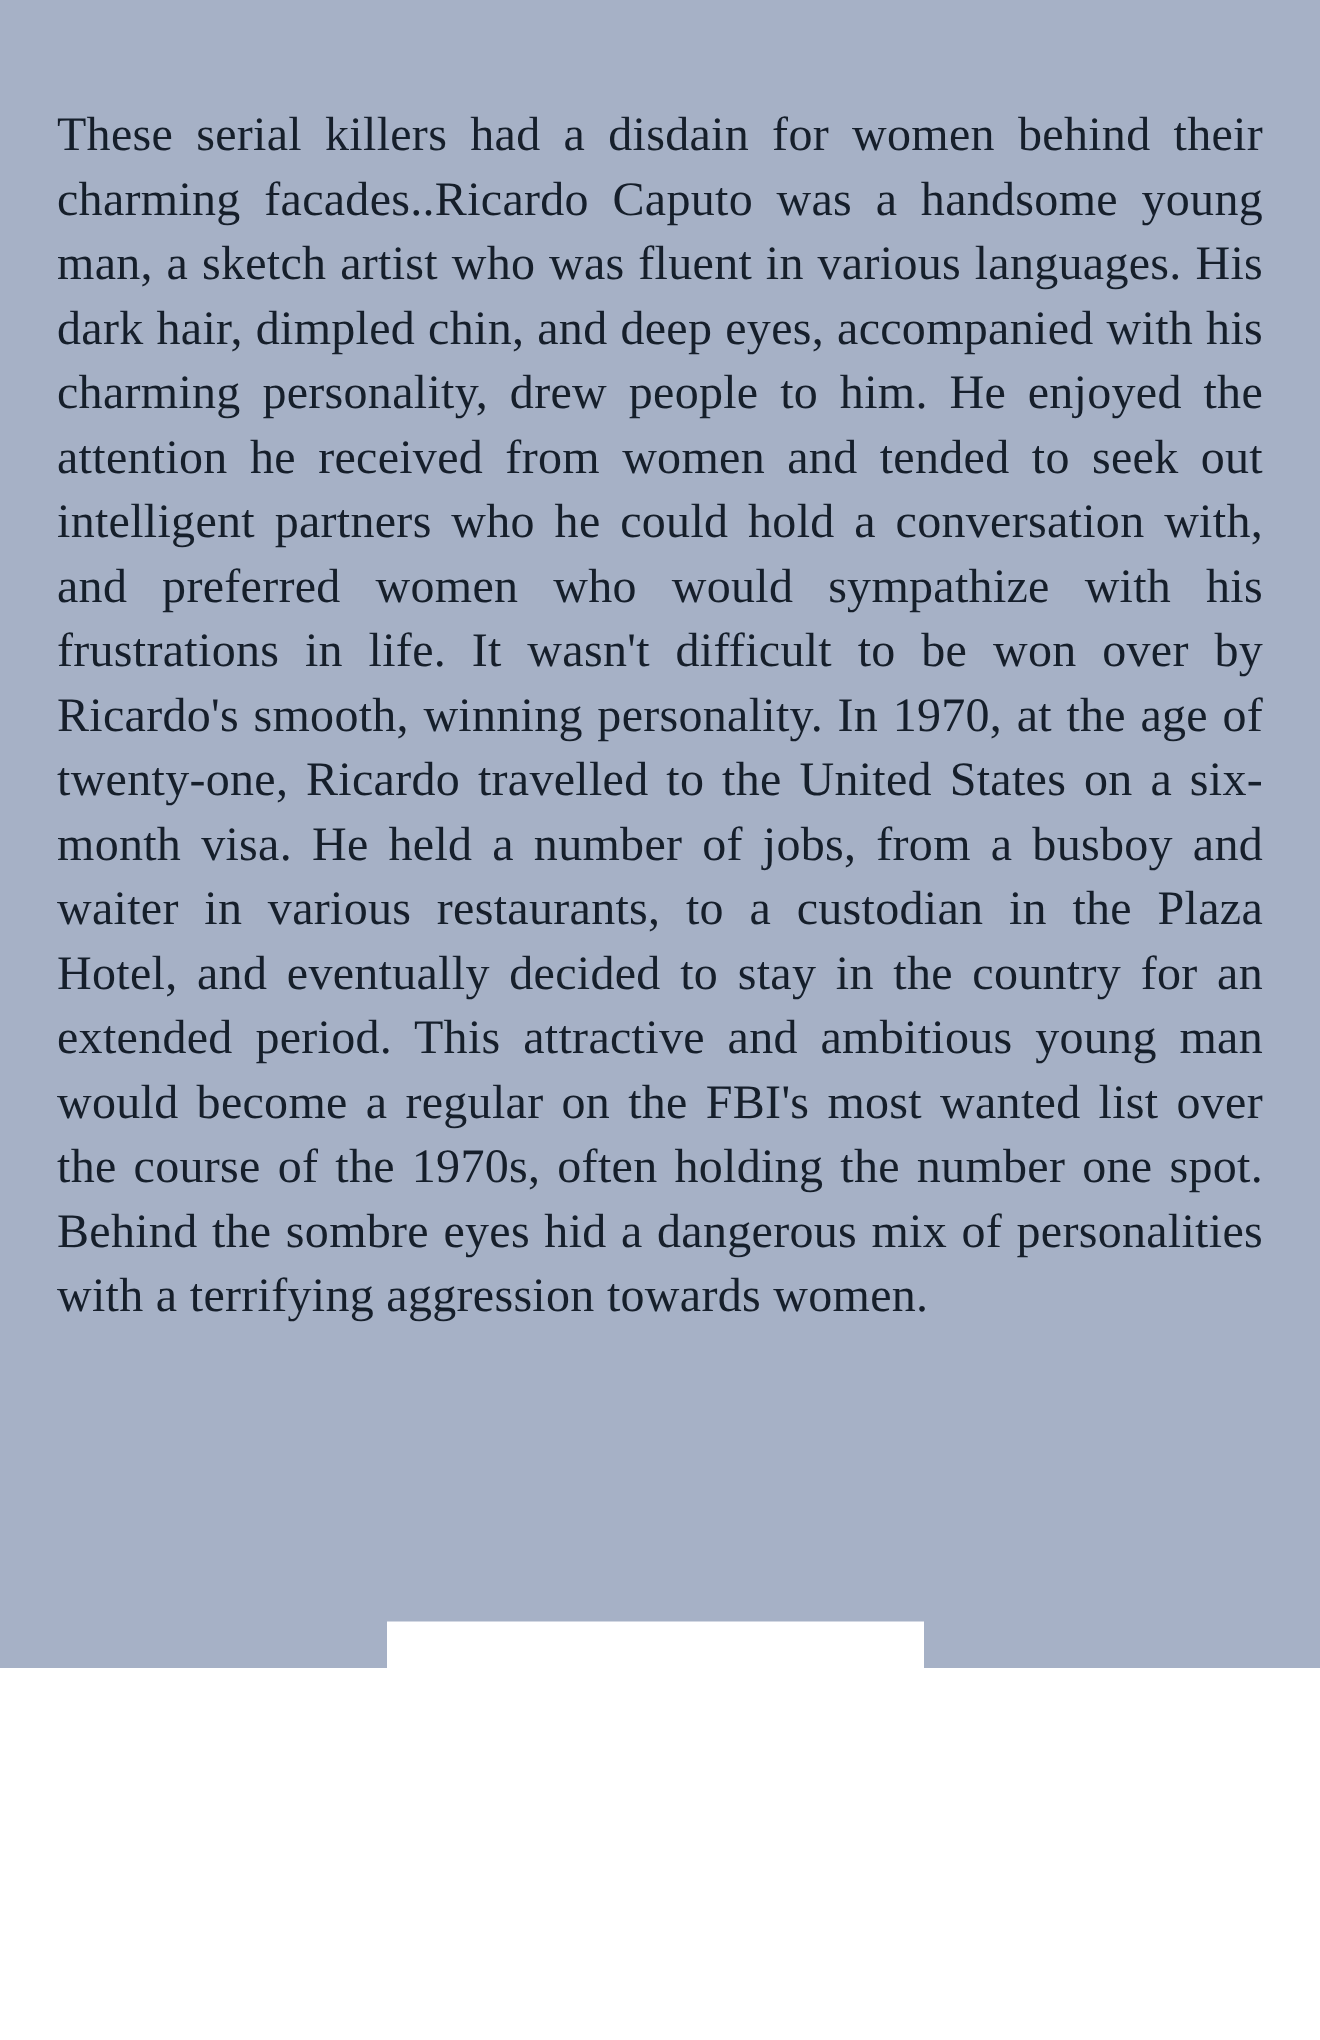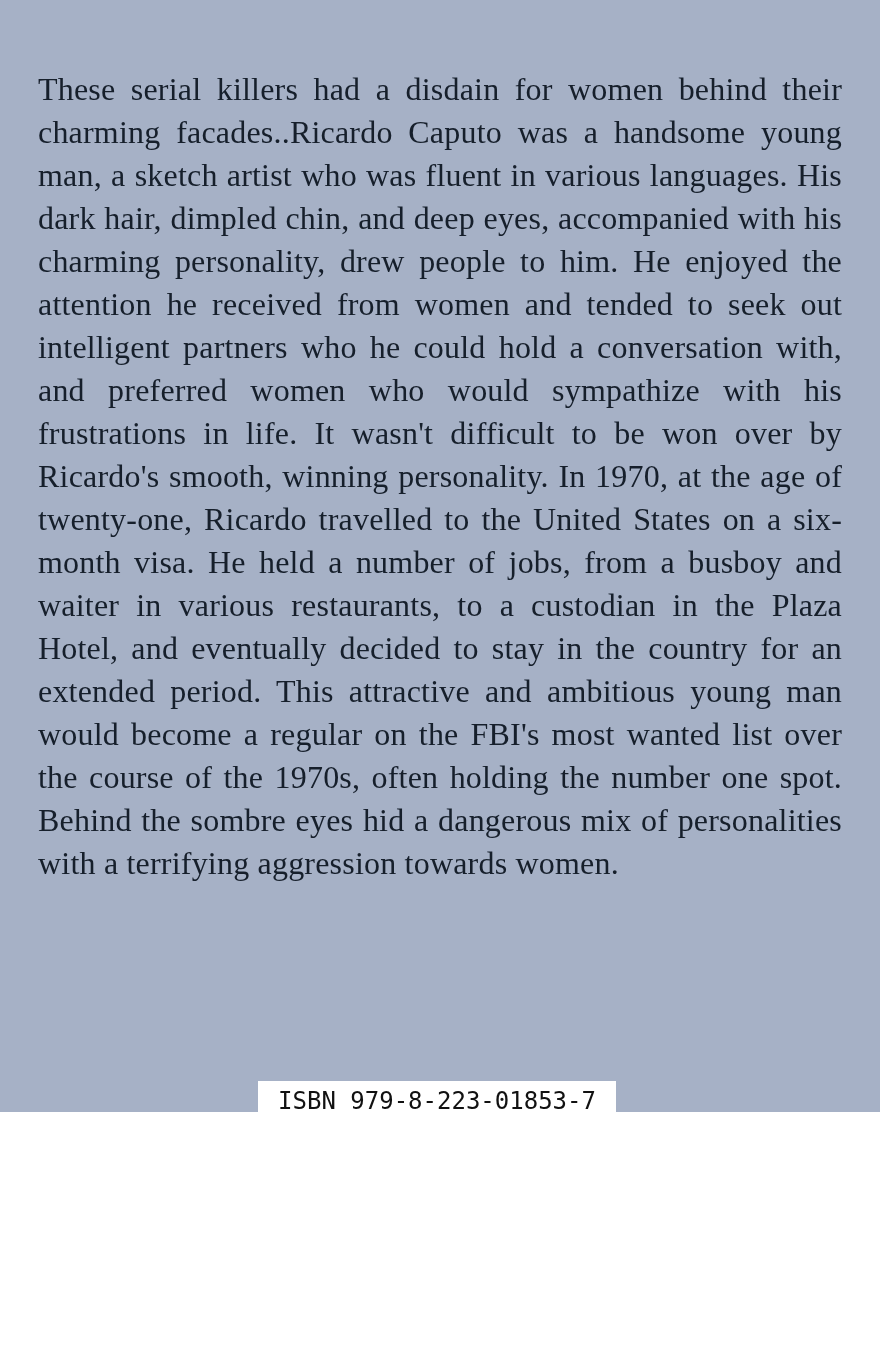--- a/index.html
+++ b/index.html
@@ -80,21 +80,20 @@
 </style>
 </head>
 <body>
 
 <div class="cover" style="background: rgb(166, 177, 198);">
 
   <div class="blurb" style="color: rgb(22, 31, 43);">These serial killers had a disdain for women behind their charming facades..Ricardo Caputo was a handsome young man, a sketch artist who was fluent in various languages. His dark hair, dimpled chin, and deep eyes, accompanied with his charming personality, drew people to him. He enjoyed the attention he received from women and tended to seek out intelligent partners who he could hold a conversation with, and preferred women who would sympathize with his frustrations in life. It wasn't difficult to be won over by Ricardo's smooth, winning personality. In 1970, at the age of twenty-one, Ricardo travelled to the United States on a six-month visa. He held a number of jobs, from a busboy and waiter in various restaurants, to a custodian in the Plaza Hotel, and eventually decided to stay in the country for an extended period. This attractive and ambitious young man would become a regular on the FBI's most wanted list over the course of the 1970s, often holding the number one spot. Behind the sombre eyes hid a dangerous mix of personalities with a terrifying aggression towards women.</div>
 
   <div class="barcode-box" style="background: rgb(255, 255, 255);">
 
-    <div class="isbn-label">ISBN 979-8-223-01853-7</div>
 
     <svg class="main-barcode" id="main-barcode" width="196" height="161">
         <rect x="0.00" y="0" width="2.11" height="161" fill="#111111"></rect>
         <rect x="4.12" y="0" width="2.11" height="161" fill="#111111"></rect>
         <rect x="8.24" y="0" width="2.11" height="146" fill="#111111"></rect>
         <rect x="10.30" y="0" width="2.11" height="146" fill="#111111"></rect>
         <rect x="12.36" y="0" width="2.11" height="146" fill="#111111"></rect>
         <rect x="16.48" y="0" width="2.11" height="146" fill="#111111"></rect>
         <rect x="18.54" y="0" width="2.11" height="146" fill="#111111"></rect>
         <rect x="24.72" y="0" width="2.11" height="146" fill="#111111"></rect>

